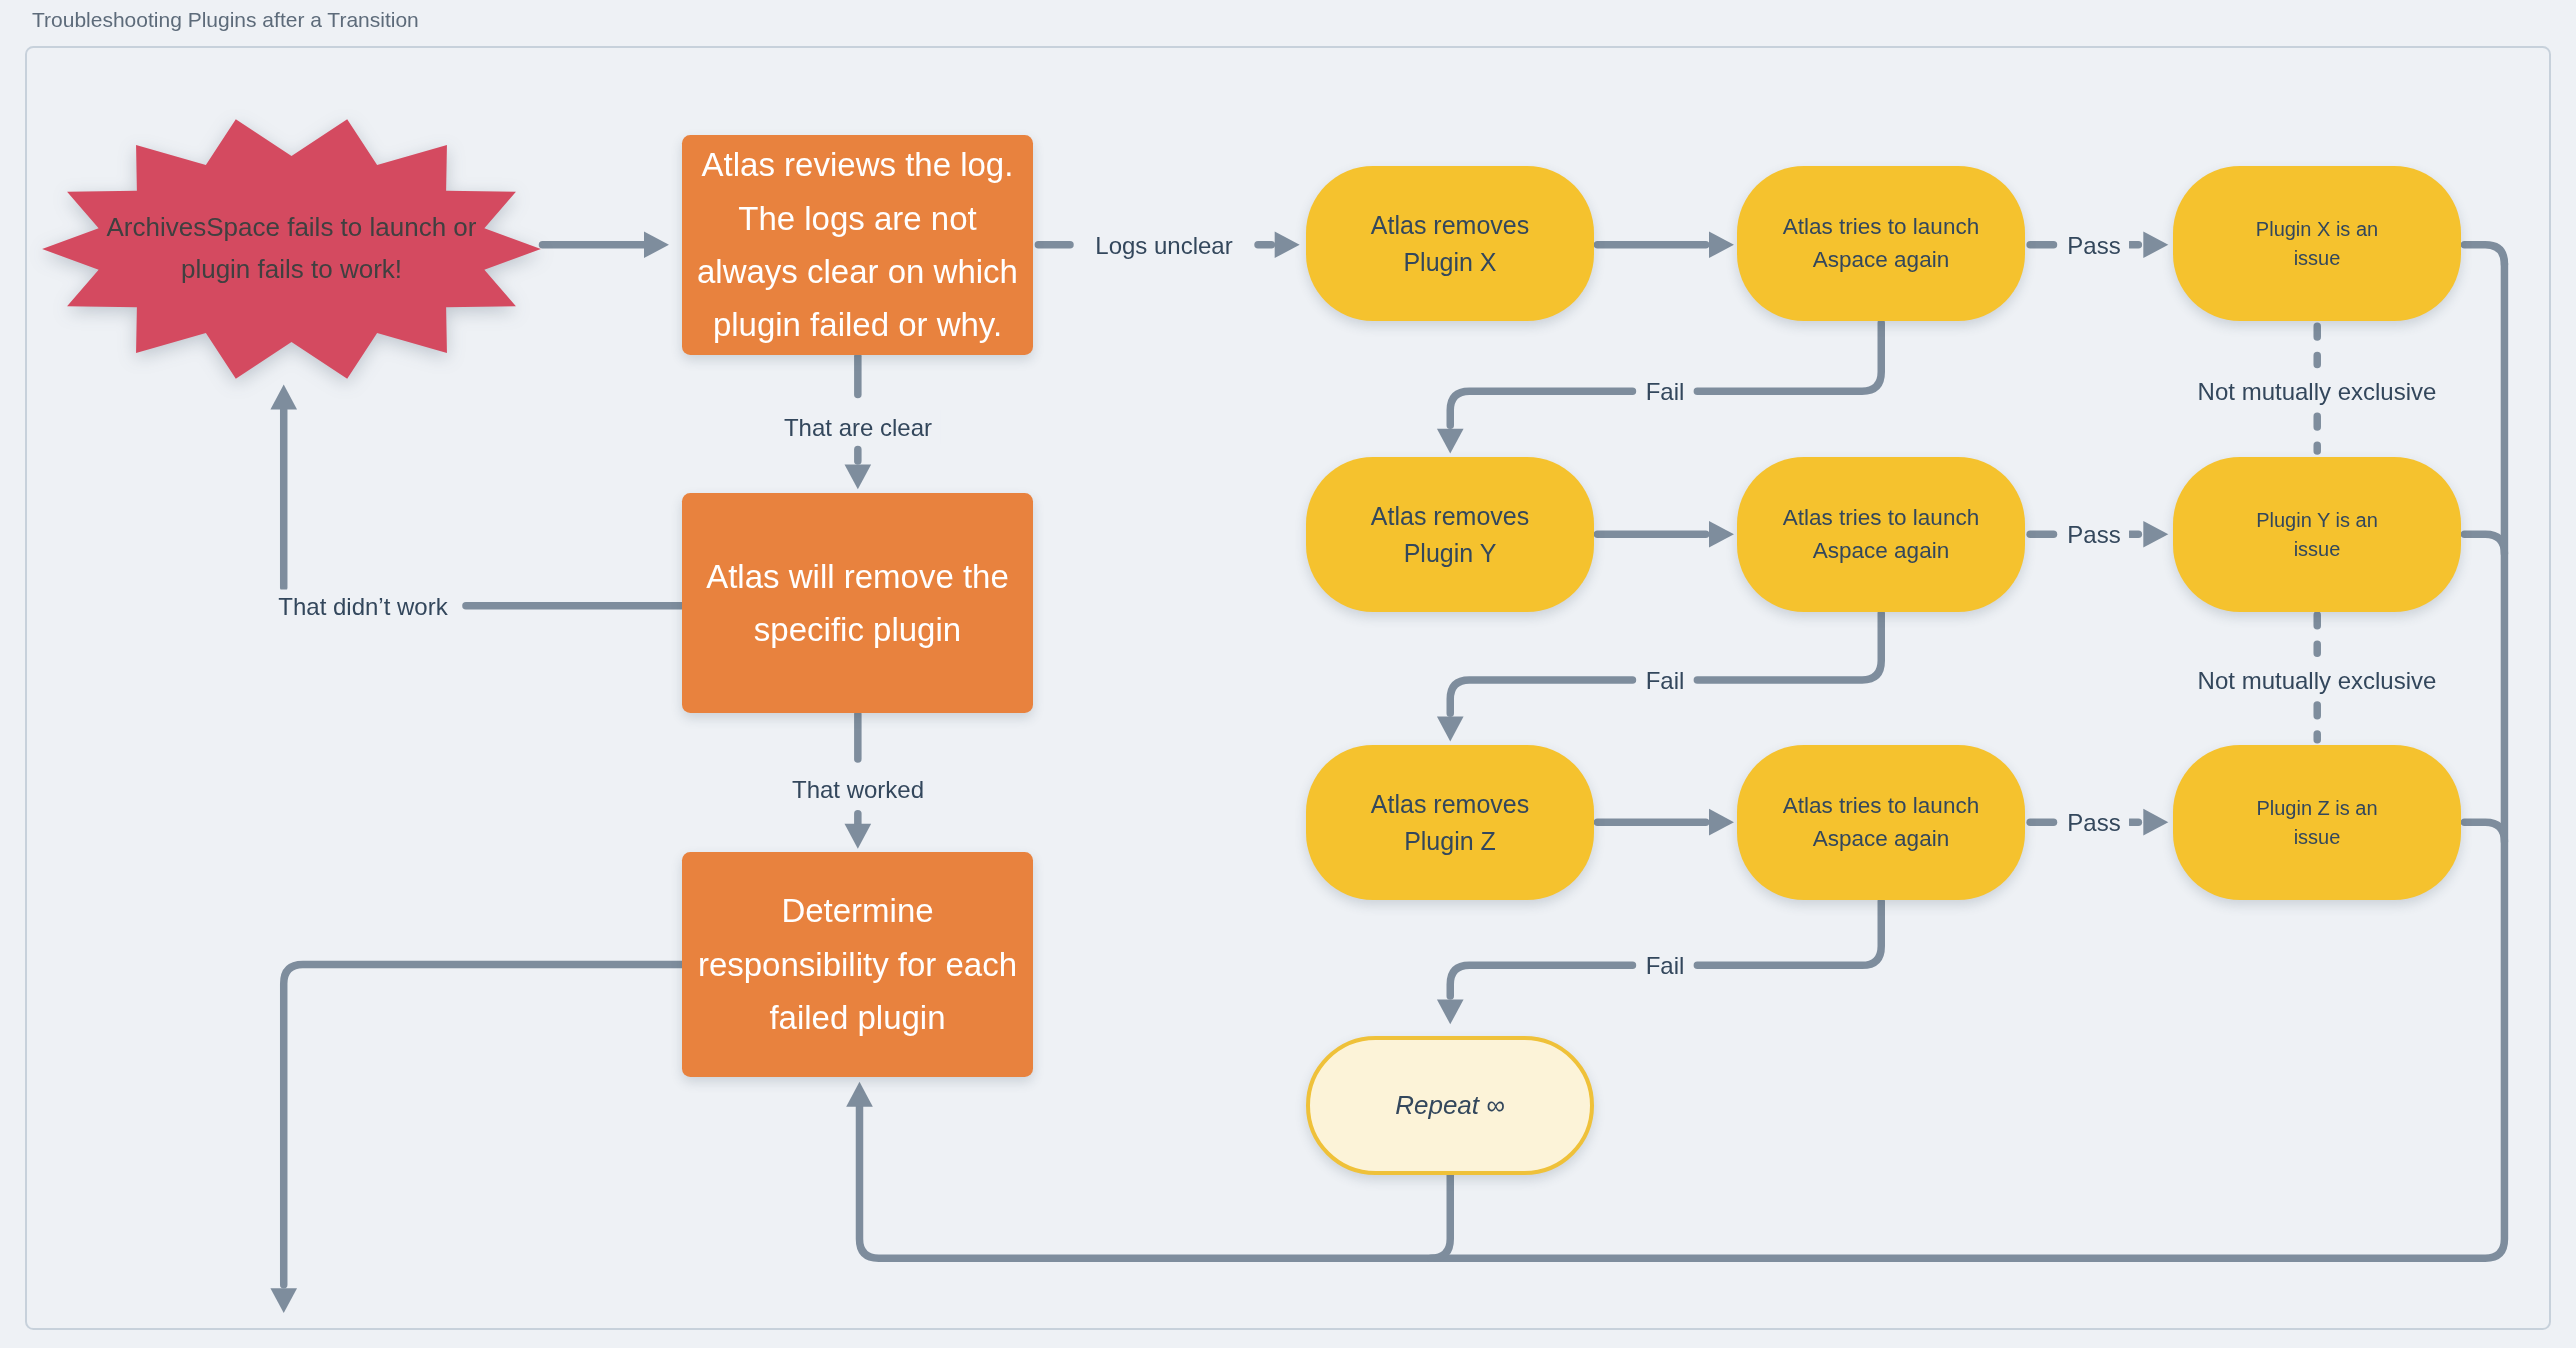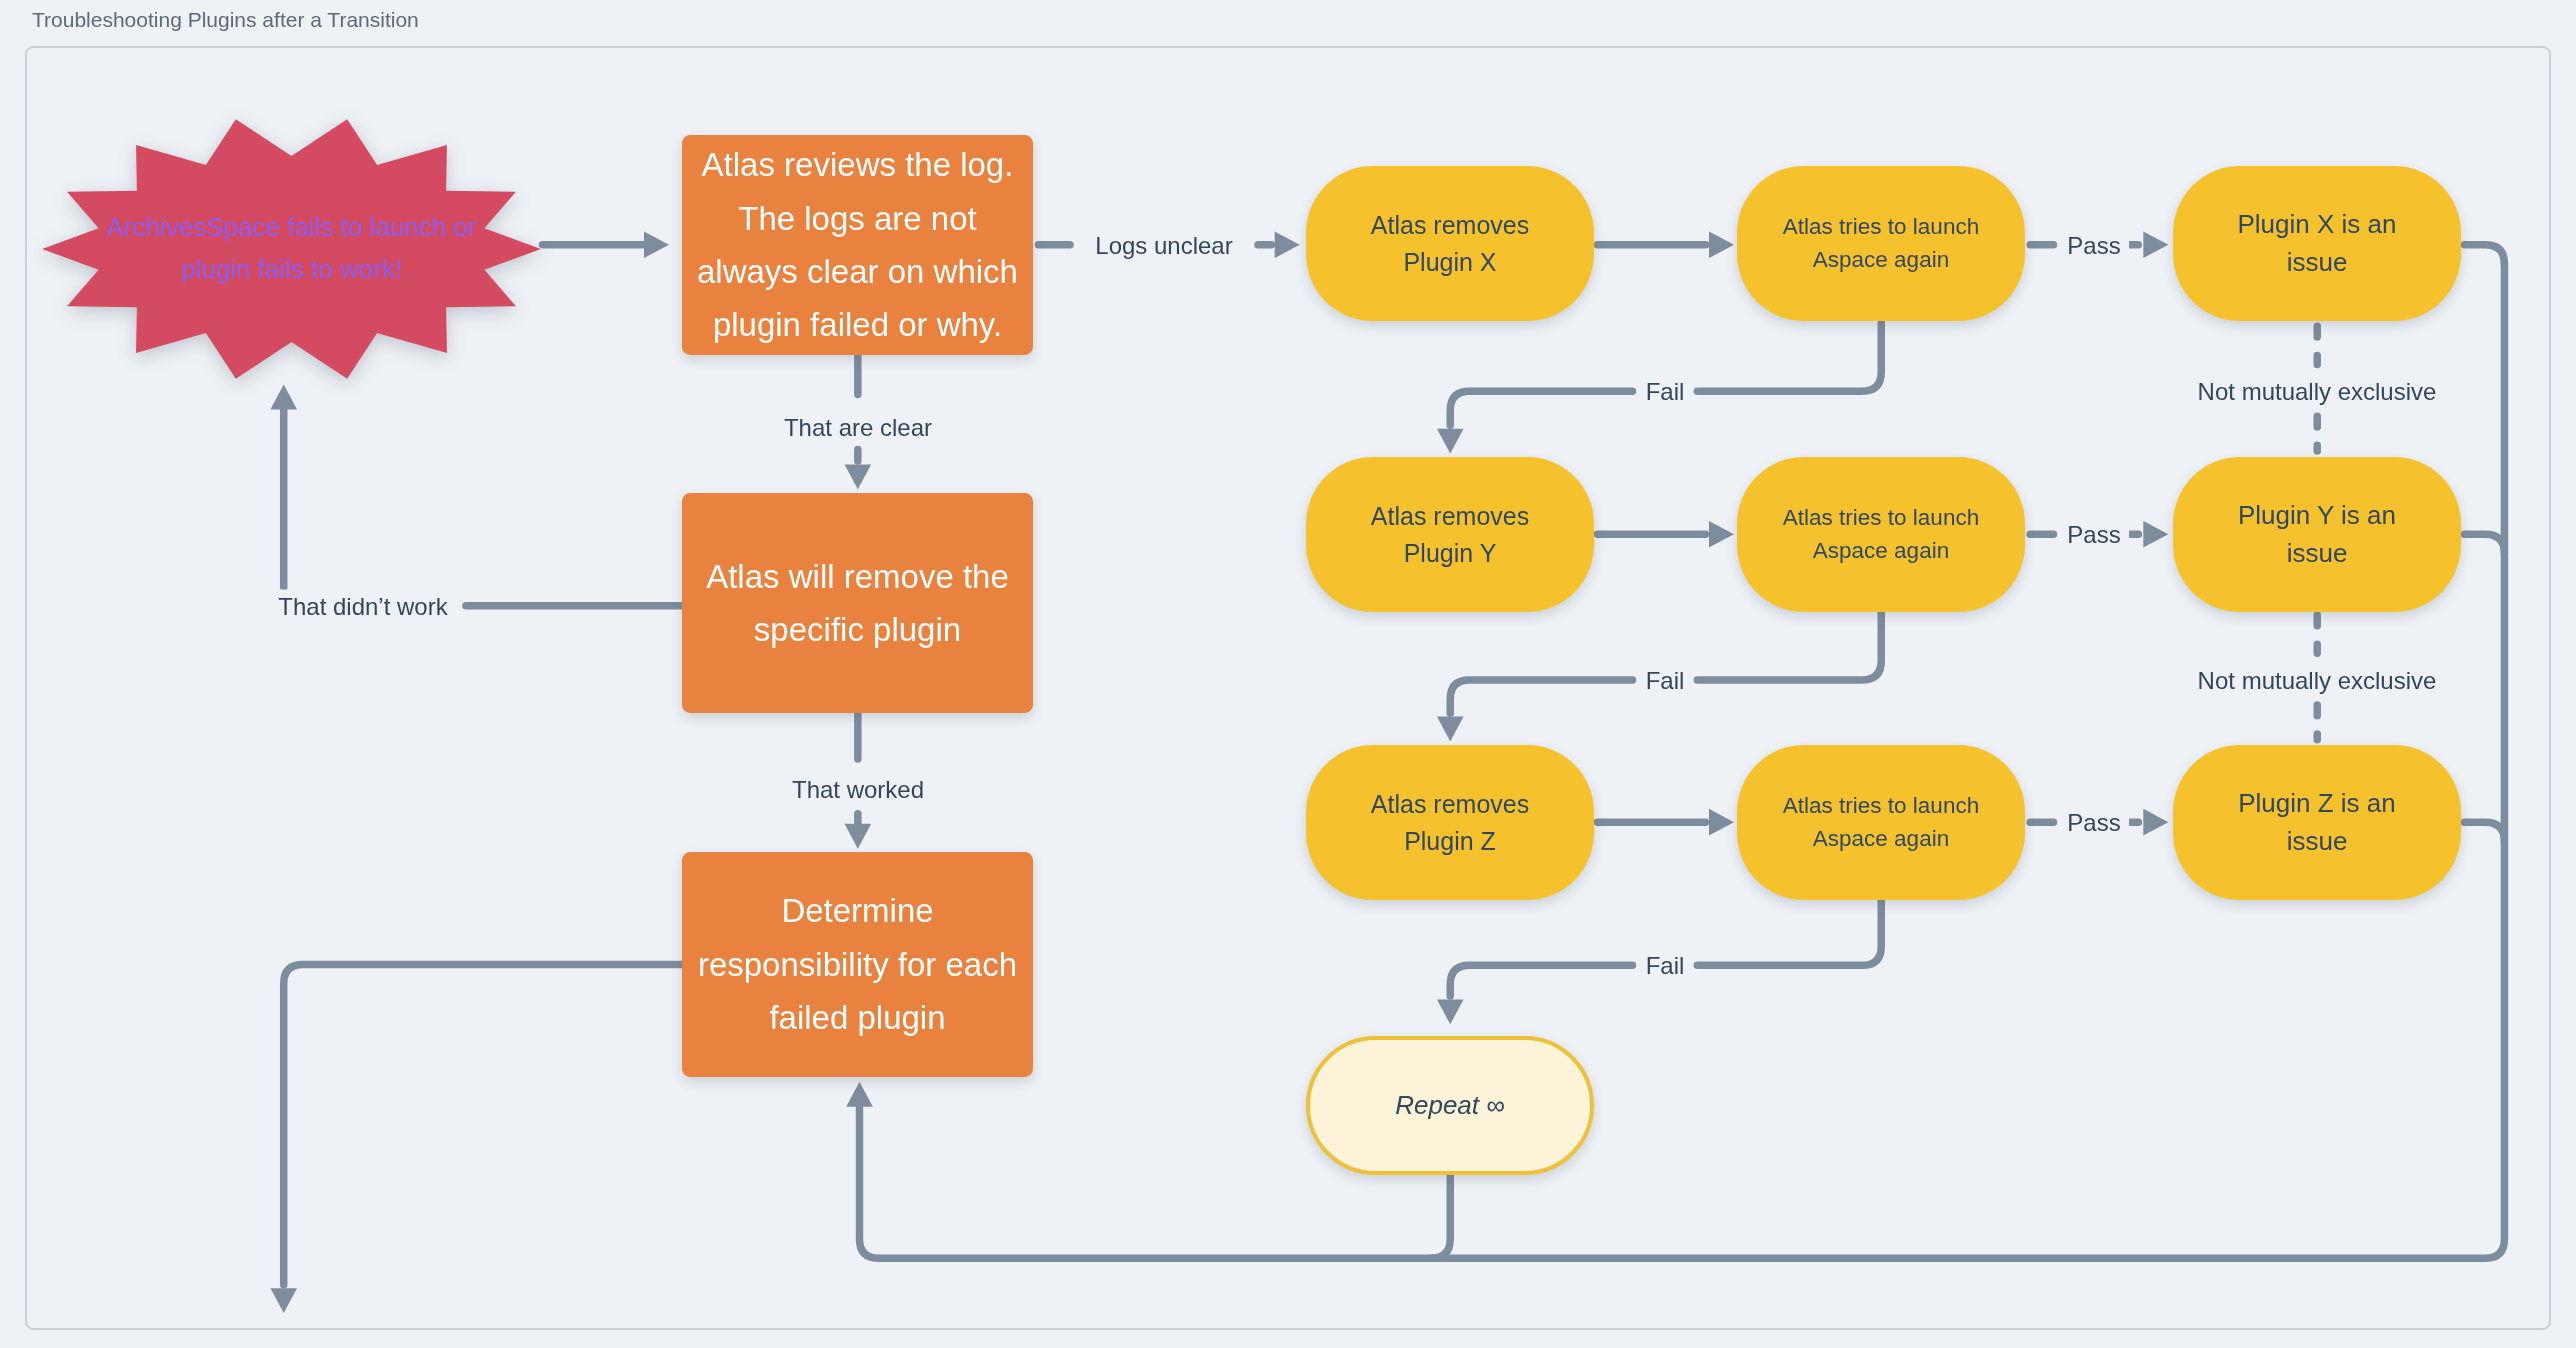--- a/index.html
+++ b/index.html
@@ -47,31 +47,31 @@
   }
   .box{
     background:var(--orange);color:var(--box-text);
     border-radius:8.3px;font-size:33px;line-height:1.62;padding:0 15px;
   }
   .pill{
     background:var(--yellow);color:var(--node-text);
     border-radius:67px;font-size:25px;line-height:1.45;padding:8px 15px;
   }
   .pill.small{font-size:22.5px;}
-  .pill.issue{font-size:26px;}
+  .pill.issue{font-size:20px;}
   .repeat{
     background:var(--repeat-fill);color:var(--node-text);
     border:4.2px solid var(--repeat-border);border-radius:75px;
     font-style:italic;font-size:26px;margin-top:8px;
   }
   .star{position:absolute;filter:drop-shadow(0 5px 8.3px rgba(52,70,90,.25));}
   .star svg{display:block;}
   .star .star-text{
     position:absolute;inset:0;display:flex;align-items:center;justify-content:center;
-    text-align:center;white-space:pre-line;color:#8b5cf6;font-size:26px;line-height:1.6;
+    text-align:center;white-space:pre-line;color:#404040;font-size:26px;line-height:1.6;
   }
   .elabel{
     position:absolute;transform:translate(-50%,-50%);
     background:var(--background);padding:2.5px 8.3px;
     font-size:24px;color:var(--label-text);white-space:nowrap;
   }
 </style>
 </head>
 <body>
 

